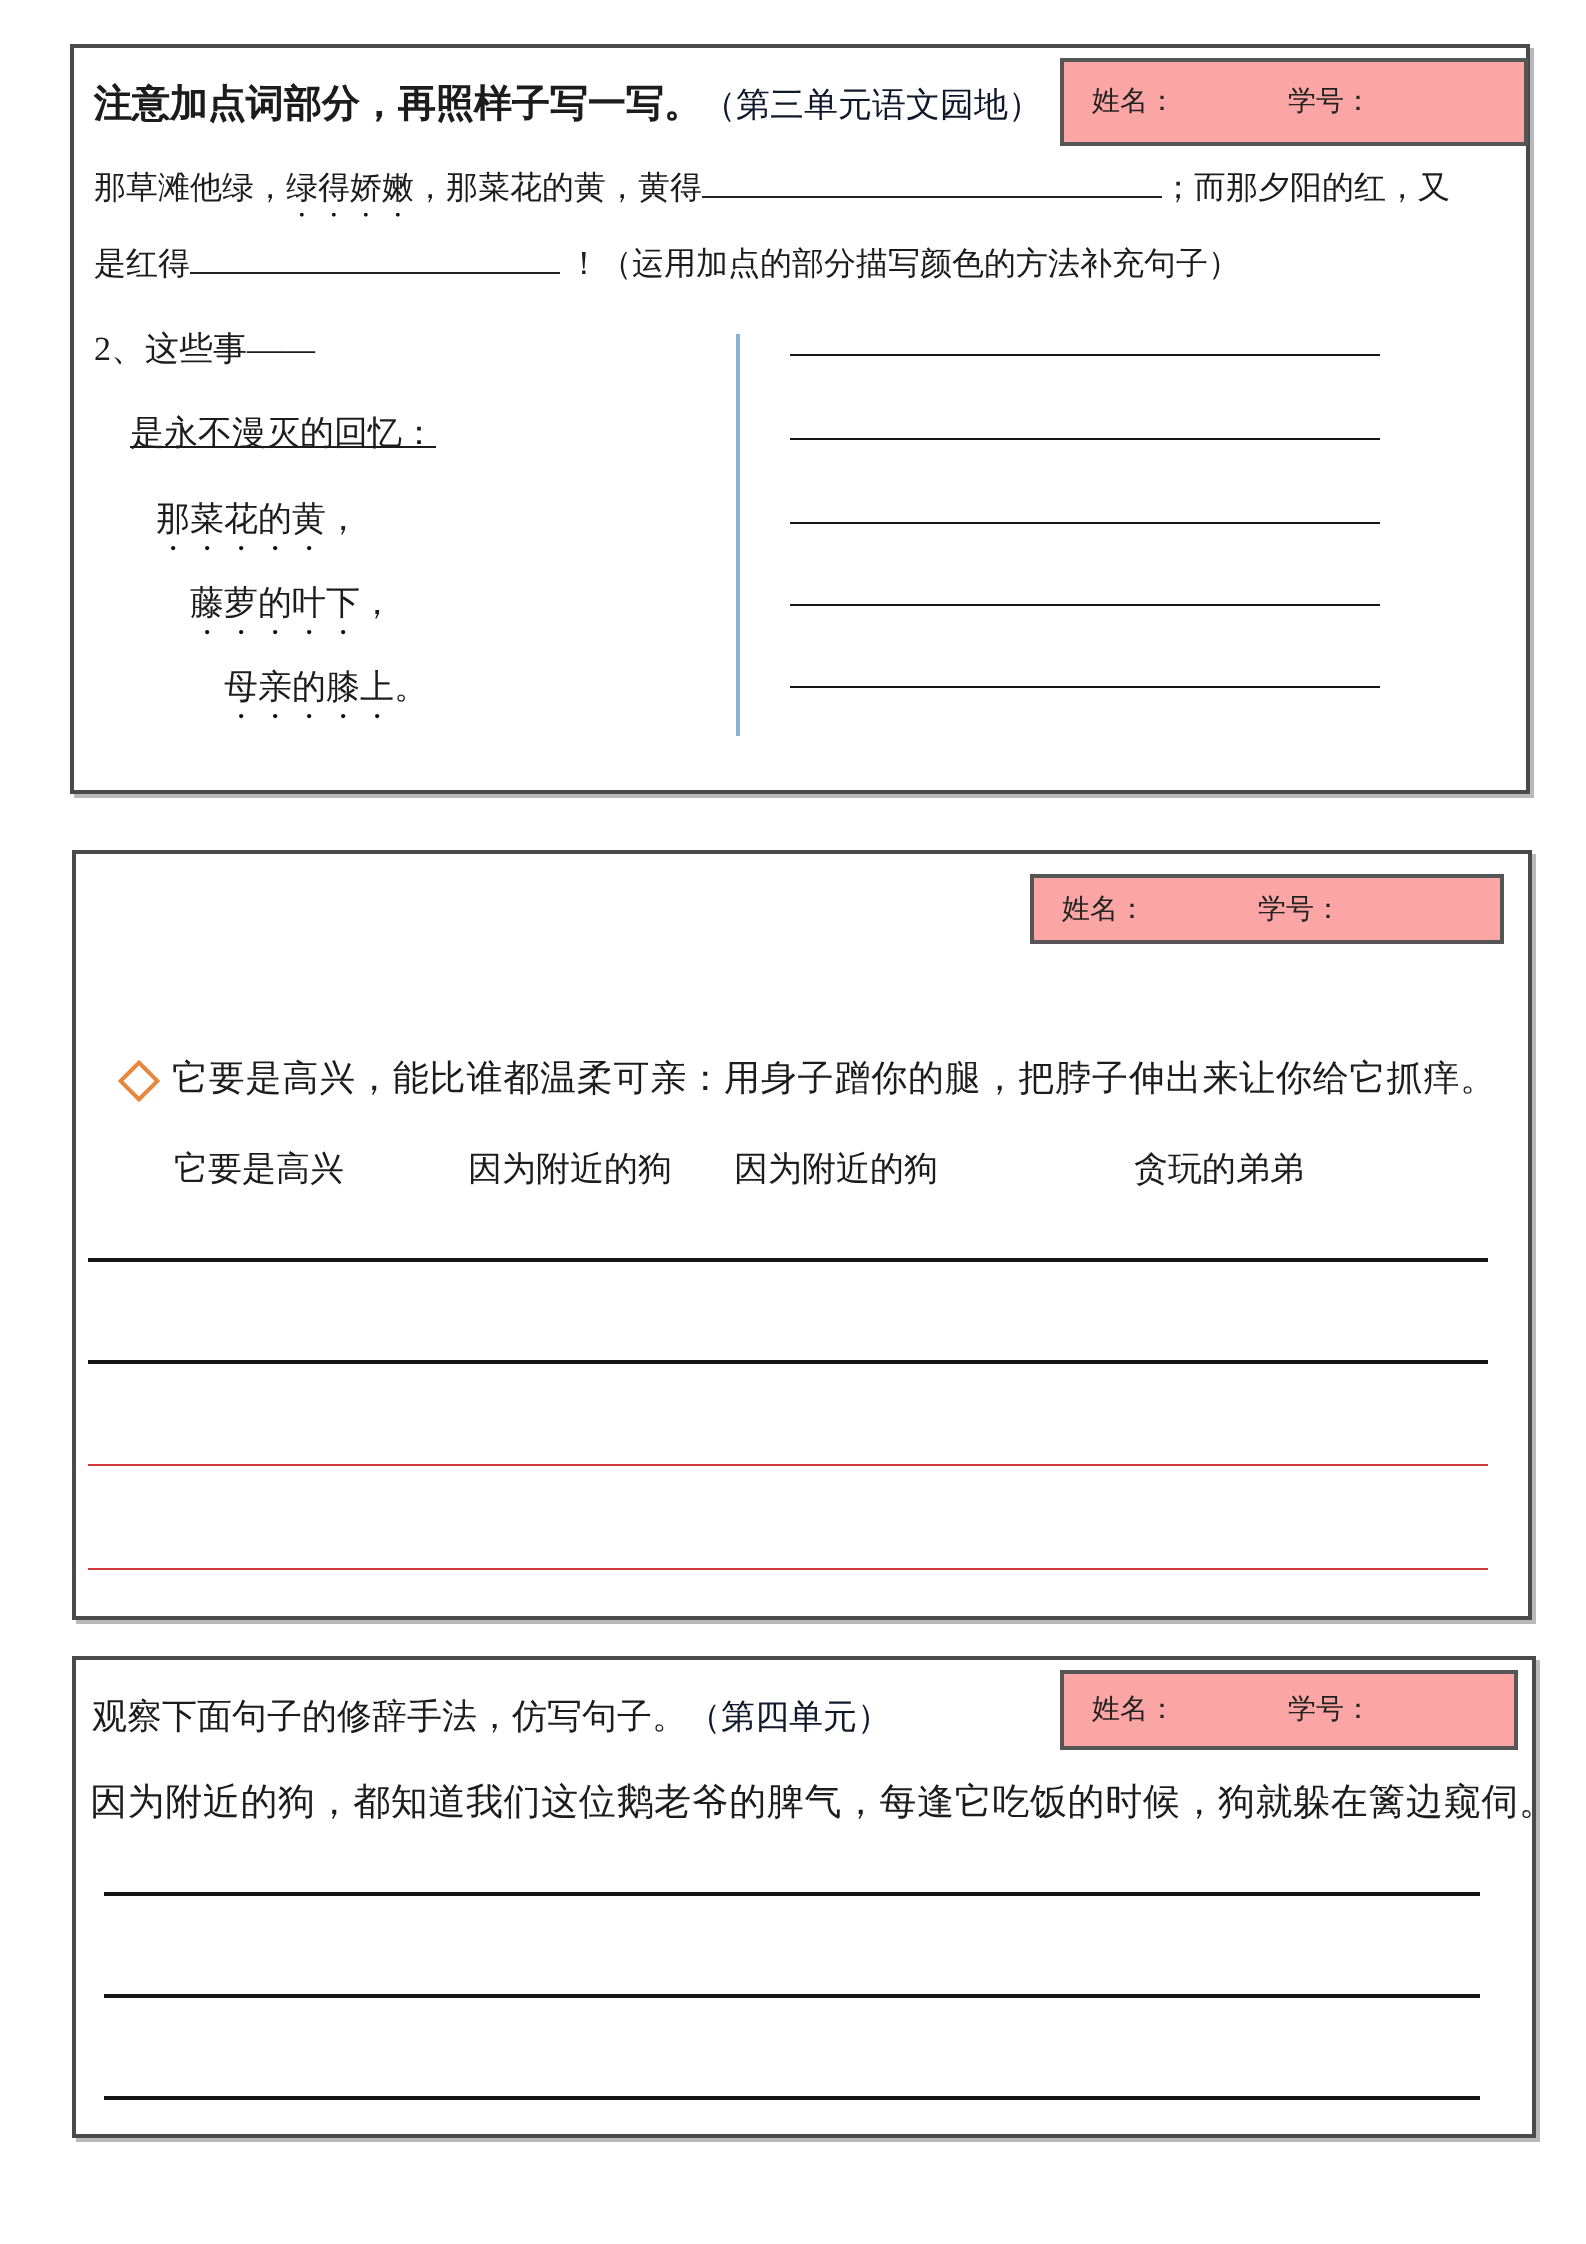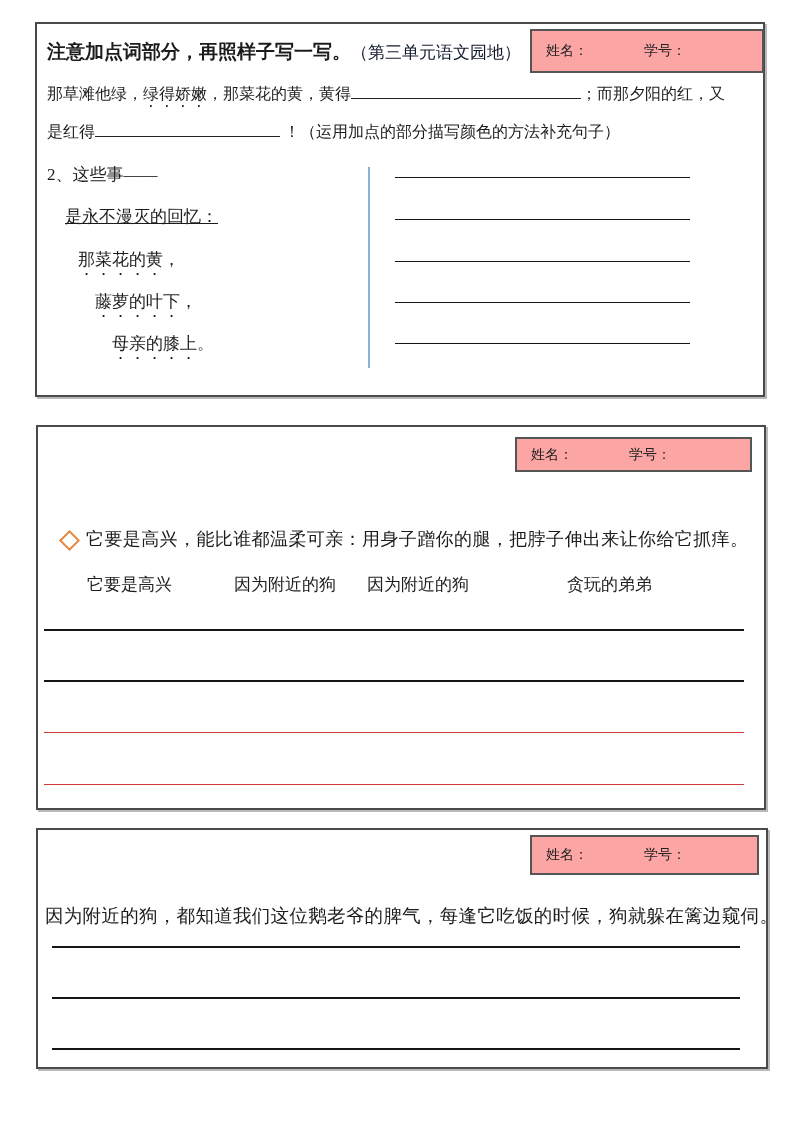--- a/index.html
+++ b/index.html
@@ -112,19 +112,22 @@
   <div class="rule red" style="left:6px;top:357px;width:700px;"></div>
 </div>
 
 <div class="box" style="left:36px;top:828px;width:728px;height:237px;">
 
   <div class="namebox" style="left:492px;top:5px;width:225px;height:36px;">
     <span class="nl">姓名：</span>
     <span class="il">学号：</span>
   </div>
 
+  <div class="abs title-reg" style="left:8px;top:16px;">
+    <span>观察下面句子的修辞手法，仿写句子。</span><span class="red" style="font-size:17px;">（第四单元）</span>
+  </div>
 
-  <div class="abs body18" style="left:7px;top:73px;font-size:18.5px;letter-spacing:0.3px;">因为附近的狗，都知道我们这位鹅老爷的脾气，每逢它吃饭的时候，狗就躲在篱边窥伺。</div>
+  <div class="abs body18" style="left:7px;top:58px;font-size:18.5px;letter-spacing:0.3px;">因为附近的狗，都知道我们这位鹅老爷的脾气，每逢它吃饭的时候，狗就躲在篱边窥伺。</div>
 
   <div class="rule" style="left:14px;top:116px;width:688px;"></div>
   <div class="rule" style="left:14px;top:167px;width:688px;"></div>
   <div class="rule" style="left:14px;top:218px;width:688px;"></div>
 </div>
 
 </body></html>

